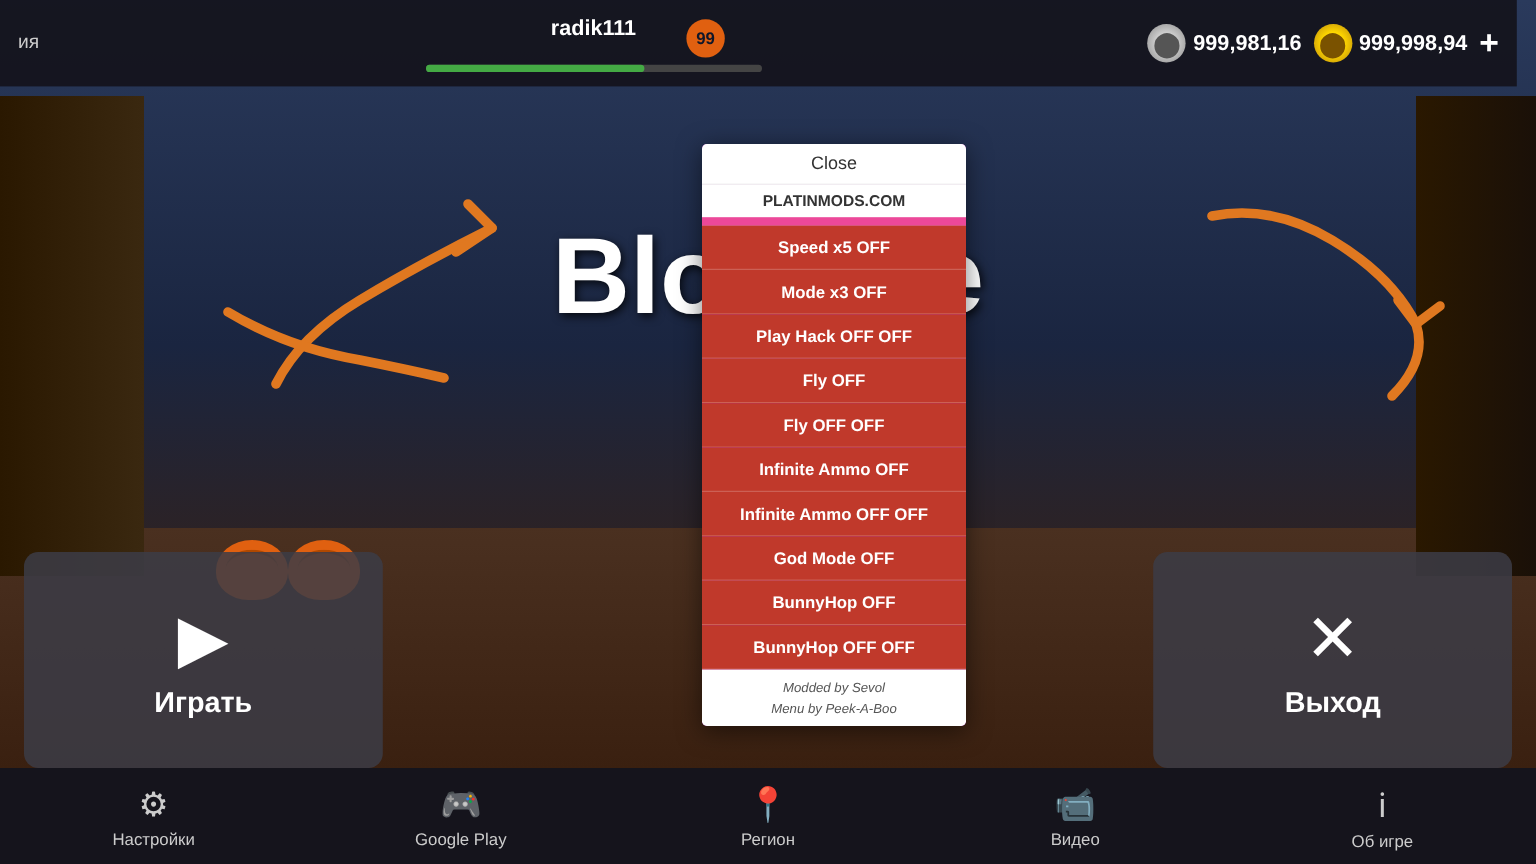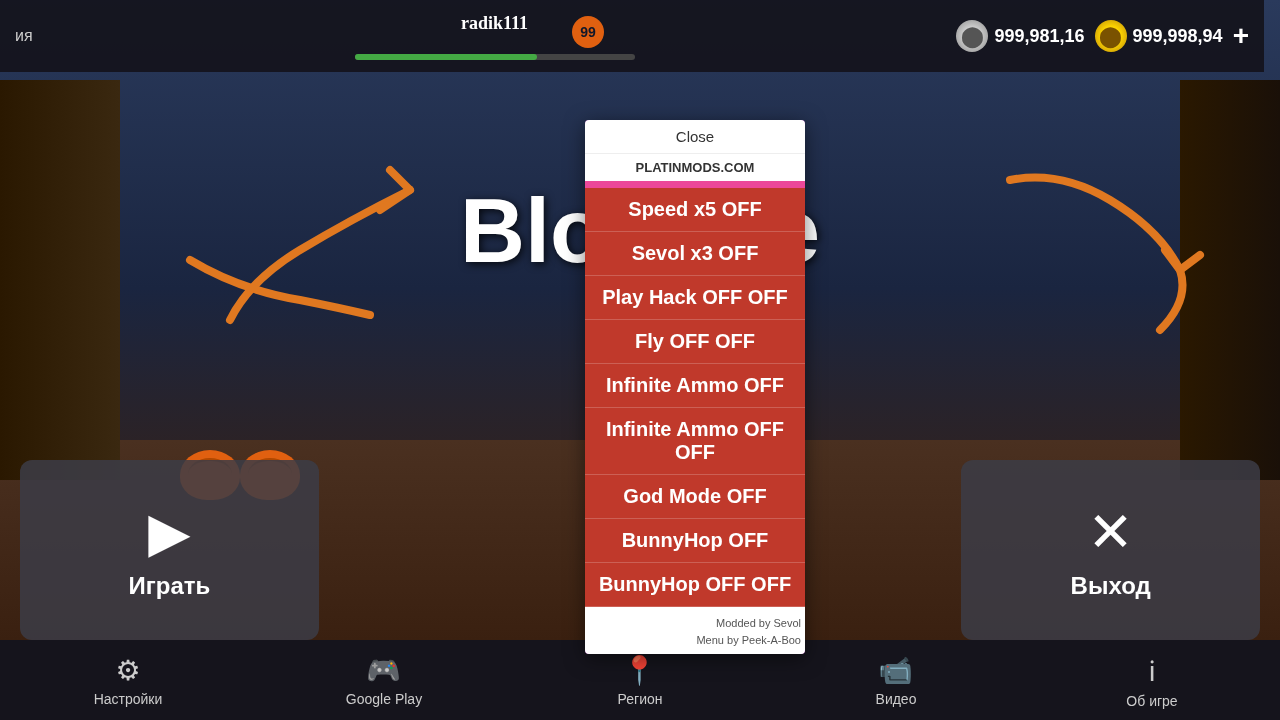--- a/index.html
+++ b/index.html
@@ -113,21 +113,20 @@
       align-items: center;
       flex: 1;
       margin: 0 20px;
     }
 
     .username {
       color: white;
       font-size: 18px;
       font-weight: bold;
       margin-bottom: 20px;
-      font-family: Liberation Serif, serif;
     }
 
     .level-badge {
       background: #e06010;
       color: #0f172a;
       border-radius: 50%;
       width: 32px; height: 32px;
       display: flex; align-items: center; justify-content: center;
       font-size: 14px; font-weight: bold;
       position: absolute;
@@ -310,33 +309,34 @@
     }
 
     .mod-item {
       display: block;
       width: 100%;
       background: #c0392b;
       color: white;
       border: none;
       border-bottom: 1px solid rgba(255,255,255,0.2);
       padding: 10px;
-      font-size: 20px;
+      font-size: 14px;
       font-weight: bold;
       text-align: center;
       cursor: pointer;
     }
 
     .mod-footer {
       background: white;
-      text-align: right;
+      text-align: center;
       padding: 8px 4px 6px;
       font-size: 11px;
       color: #555;
       line-height: 1.5;
+      font-style: italic;
     }
 
     
     .arrow-left {
       position: absolute;
       top: 160px; left: 100px;
       width: 350px; height: 250px;
       z-index: 150;
       pointer-events: none;
     }
@@ -432,22 +432,23 @@
     <div class="nav-icon">ℹ</div>
     <div class="nav-label">Об игре</div>
   </div>
 </div>
 
 <div class="mod-menu-overlay">
   <div class="mod-menu">
     <button class="mod-close-btn">Close</button>
     <div class="mod-header">PLATINMODS.COM</div>
     <button class="mod-item">Speed x5 OFF</button>
-    <button class="mod-item">Sevol x3 OFF</button>
+    <button class="mod-item">Mode x3 OFF</button>
     <button class="mod-item">Play Hack OFF OFF</button>
+    <button class="mod-item">Fly OFF</button>
     <button class="mod-item">Fly OFF OFF</button>
     <button class="mod-item">Infinite Ammo OFF</button>
     <button class="mod-item">Infinite Ammo OFF OFF</button>
     <button class="mod-item">God Mode OFF</button>
     <button class="mod-item">BunnyHop OFF</button>
     <button class="mod-item">BunnyHop OFF OFF</button>
     <div class="mod-footer">
       <div>Modded by Sevol</div>
       <div>Menu by Peek-A-Boo</div>
     </div>

